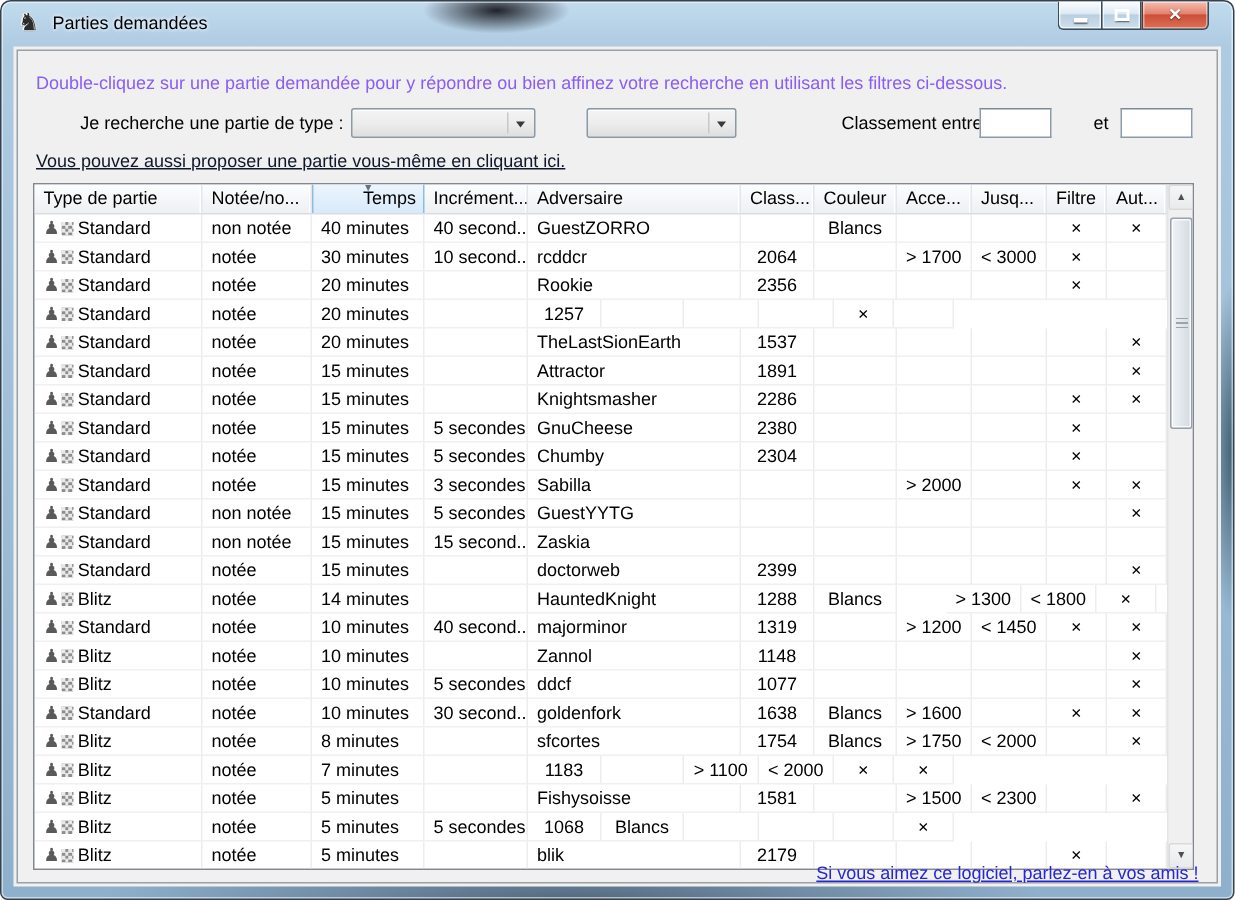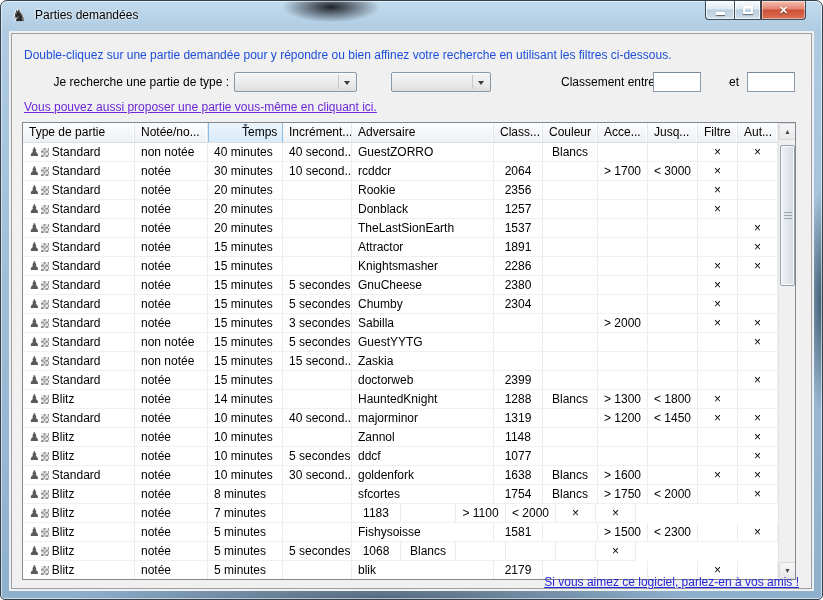--- a/index.html
+++ b/index.html
@@ -40,21 +40,21 @@
   .glyph-max { width:10px; height:8px; border:2px solid #fff;
     box-shadow:0 1px 1px rgba(0,0,0,0.45); }
   .glyph-close { color:#fff; font-size:11px; font-weight:bold; line-height:17px;
     text-shadow:0 1px 1px rgba(0,0,0,0.55); }
 
   
   .client { position:absolute; left:8px; top:30px; right:8px; bottom:8px;
     background:#f0f0f0; }
   .panel { position:absolute; inset:2px; border:1px solid #9aa0a6; background:#f0f0f0; }
 
-  .intro { position:absolute; left:12px; top:14px; font-size:12px; color:#1d4ed8; }
+  .intro { position:absolute; left:12px; top:14px; font-size:12px; color:#8b5cf6; }
 
   .lbl { position:absolute; font-size:12px; color:#000; line-height:20px; }
   .type-label { left:0; top:38px; width:217px; text-align:right; }
   .rating-label { left:549px; top:38px; }
   .and-label { left:717px; top:38px; }
 
   .combo { position:absolute; top:38px; height:20px; border:1px solid #8a99a8;
     border-radius:2px; cursor:default;
     background:linear-gradient(180deg,#f4f4f4,#ececec 55%,#dedede);
     box-shadow:inset 0 1px 0 #fff; }
@@ -156,21 +156,21 @@
         <span></span>
         <span class="combo-sep"></span>
         <span class="combo-arrow"></span>
       </div>
 
       <div class="lbl rating-label">Classement entre</div>
       <input class="num-input input-min" value="" style="">
       <div class="lbl and-label">et</div>
       <input class="num-input input-max" value="" style="">
 
-      <a class="link propose-link" style="color: #6d28d9;">Vous pouvez aussi proposer une partie vous-même en cliquant ici.</a>
+      <a class="link propose-link" style="color: #0f172a;">Vous pouvez aussi proposer une partie vous-même en cliquant ici.</a>
 
       <div class="table">
         <div class="thead">
             <div class="th" style="width: 112px;"><span>Type de partie</span></div>
             <div class="th" style="width: 73px;"><span>Notée/no...</span></div>
             <div class="th sorted" style="width: 75px;"><span>Temps</span><span class="sort-arrow">▼</span></div>
             <div class="th" style="width: 69px;"><span>Incrément...</span></div>
             <div class="th" style="width: 142px;"><span>Adversaire</span></div>
             <div class="th" style="width: 49px;"><span>Class...</span></div>
             <div class="th" style="width: 55px;"><span>Couleur</span></div>
@@ -217,21 +217,20 @@
               <div class="td center" style="width: 50px;"></div>
               <div class="td center" style="width: 50px;"></div>
               <div class="td center" style="width: 40px;">×</div>
               <div class="td center" style="width: 40px;"></div>
             </div>
             <div class="tr">
               <div class="td" style="width: 112px;"><span class="pawn">♟</span><span class="checker"></span>Standard</div>
               <div class="td" style="width: 73px;">notée</div>
               <div class="td" style="width: 75px;">20 minutes</div>
               <div class="td" style="width: 69px;"></div>
-              <div class="td" style="width: 142px;">Donblack</div>
               <div class="td center" style="width: 49px;">1257</div>
               <div class="td center" style="width: 55px;"></div>
               <div class="td center" style="width: 50px;"></div>
               <div class="td center" style="width: 50px;"></div>
               <div class="td center" style="width: 40px;">×</div>
               <div class="td center" style="width: 40px;"></div>
             </div>
             <div class="tr">
               <div class="td" style="width: 112px;"><span class="pawn">♟</span><span class="checker"></span>Standard</div>
               <div class="td" style="width: 73px;">notée</div>
@@ -350,21 +349,21 @@
               <div class="td center" style="width: 40px;">×</div>
             </div>
             <div class="tr">
               <div class="td" style="width: 112px;"><span class="pawn">♟</span><span class="checker"></span>Blitz</div>
               <div class="td" style="width: 73px;">notée</div>
               <div class="td" style="width: 75px;">14 minutes</div>
               <div class="td" style="width: 69px;"></div>
               <div class="td" style="width: 142px;">HauntedKnight</div>
               <div class="td center" style="width: 49px;">1288</div>
               <div class="td center" style="width: 55px;">Blancs</div>
-              <div class="td center" style="width: 50px;">&gt; 1300</div>
+              <div class="td center" style="width: 50px; margin-left: 33px;">&gt; 1300</div>
               <div class="td center" style="width: 50px;">&lt; 1800</div>
               <div class="td center" style="width: 40px;">×</div>
               <div class="td center" style="width: 40px;"></div>
             </div>
             <div class="tr">
               <div class="td" style="width: 112px;"><span class="pawn">♟</span><span class="checker"></span>Standard</div>
               <div class="td" style="width: 73px;">notée</div>
               <div class="td" style="width: 75px;">10 minutes</div>
               <div class="td" style="width: 69px;">40 second...</div>
               <div class="td" style="width: 142px;">majorminor</div>

